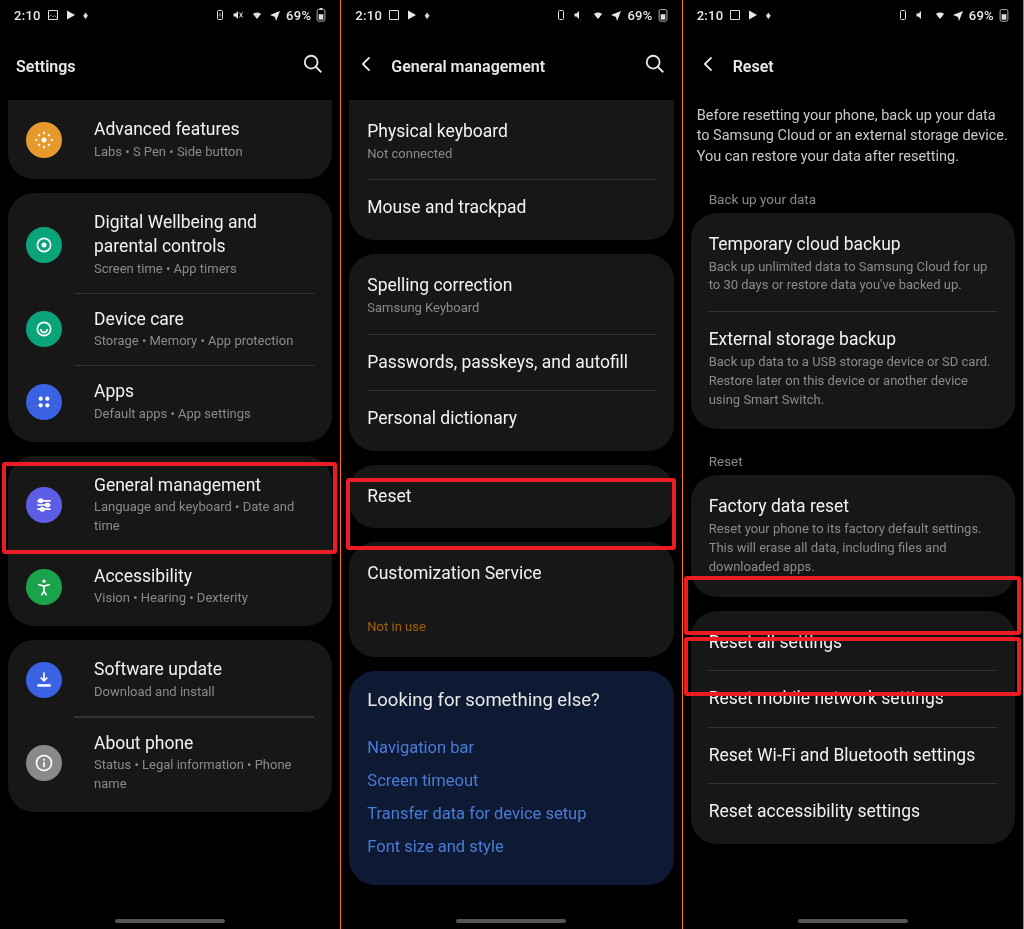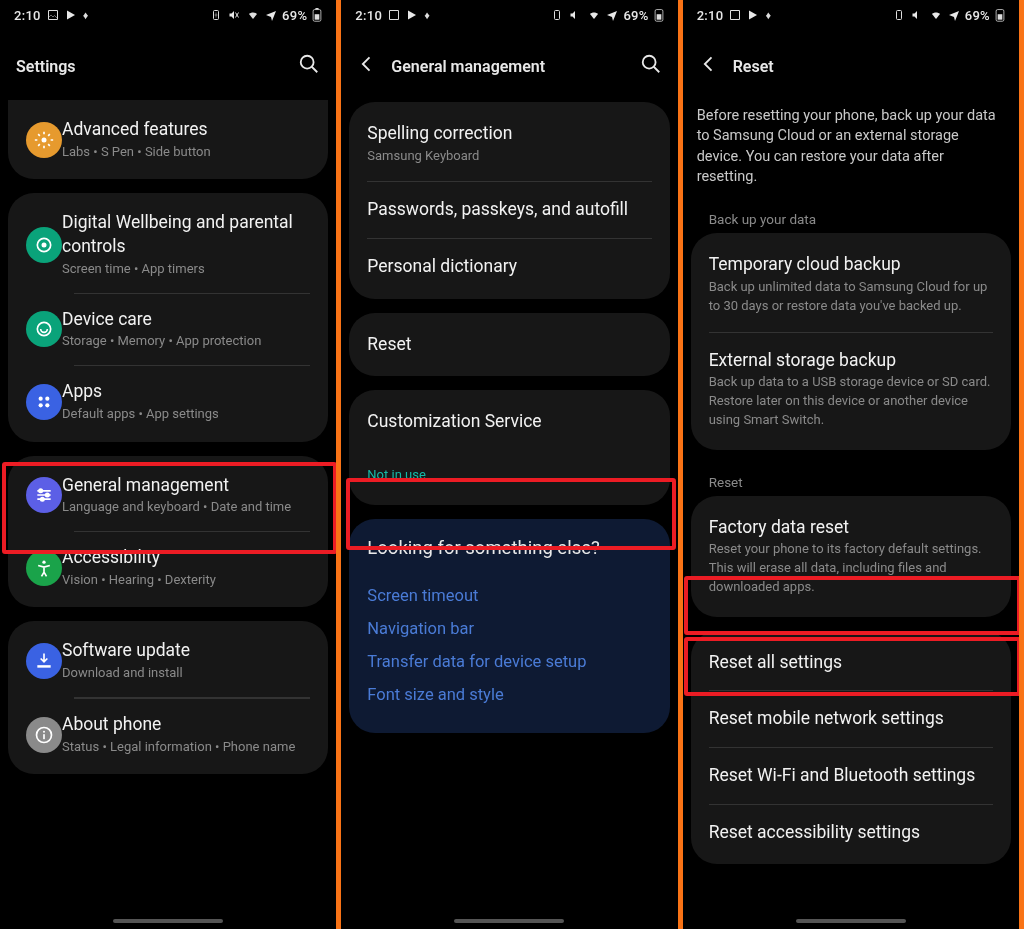--- a/index.html
+++ b/index.html
@@ -1,37 +1,37 @@
 <!DOCTYPE html>
 <html><head>
 <meta charset="utf-8">
 <style>
   * { box-sizing: border-box; margin:0; padding:0; }
   html,body { width:1024px; height:929px; background:#000; font-family: -apple-system, Roboto, "Segoe UI", Arial, sans-serif; color:#e8e8e8; }
   .wrap { display:flex; width:1024px; height:929px; }
-  .phone { width:341.33px; height:929px; background:#000; position:relative; border-right:5px solid #f97316; overflow:hidden; }
+  .phone { width:341.33px; height:929px; background:#000; position:relative; border-right:1px solid #f97316; overflow:hidden; }
   .statusbar { height:30px; display:flex; justify-content:space-between; align-items:center; padding:0 14px; font-size:13px; font-weight:500; letter-spacing:.3px;}
   .statusbar .left { display:flex; gap:6px; align-items:center;}
   .statusbar .right { display:flex; gap:5px; align-items:center;}
   .statusbar svg { fill:#e8e8e8; }
   .header { height:72px; display:flex; align-items:center; padding:0 16px; gap:14px;}
   .header .back svg{ stroke:#e8e8e8; stroke-width:2.2; fill:none;}
   .header h1 { font-size:16px; font-weight:600; flex:1; }
   .header .search svg{ stroke:#e8e8e8; stroke-width:2; fill:none;}
   .content { padding:0 8px 20px 8px; }
   .card { background:#171717; border-radius:26px; padding:4px 0; margin-bottom:14px;}
-  .row { display:flex; align-items:center; padding:14px 18px; gap:0;}
+  .row { display:flex; align-items:center; padding:14px 18px; gap:32px;}
   .card .divider { height:1px; background:#333; margin:0 18px;}
   .card.narrow .divider{ margin:0 18px 0 66px;}
   .icon-circle { width:36px; height:36px; border-radius:50%; flex-shrink:0; display:flex; align-items:center; justify-content:center;}
   .icon-circle svg { width:20px; height:20px; }
   .lines { flex:1; min-width:0;}
   .title { font-size:17.5px; color:#f2f2f2; line-height:1.35; }
   .sub   { font-size:13px; color:#8a8a8a; line-height:1.45; margin-top:1px;}
-  .sub.blue{ color:#14b8a6;margin-top:32px;}
+  .sub.blue{ color:#a16207;margin-top:32px;}
   .section-label{ font-size:13.5px; color:#8a8a8a; padding:10px 18px 6px 18px;}
   .desc-block { font-size:14.5px; color:#c9c9c9; line-height:1.4; padding:4px 14px 14px 14px;}
   .highlight { position:absolute; border:4px solid #ec1c24; border-radius:3px; pointer-events:none;}
   .homebar { position:absolute; bottom:6px; left:50%; transform:translateX(-50%); width:110px; height:4px; border-radius:3px; background:#555;}
   .link-card { background:#0e1a33; border-radius:26px; padding:18px 18px 22px 18px; margin-bottom:14px;}
   .link-card .q{ font-size:18.5px; color:#e8e8e8; margin-bottom:20px;}
   .link-card .link{ color:#4a7bd6; font-size:16.5px; padding:7px 0; }
   
   .row.noicon { padding:16px 18px;}
   
@@ -256,20 +256,34 @@
       <h1>General management</h1>
       <span class="search">
         <svg width="22" height="22" viewBox="0 0 24 24">
             <circle cx="10" cy="10" r="7"></circle>
             <path d="M21 21l-6-6"></path>
           </svg>
       </span>
     </div>
 
     <div class="content">
+      <div class="card peek">
+        <div class="row noicon">
+          <div class="lines">
+            <div class="title">Physical keyboard</div>
+            <div class="sub">Not connected</div>
+          </div>
+        </div>
+        <div class="divider"></div>
+        <div class="row noicon">
+          <div class="lines">
+              <div class="title">Mouse and trackpad</div>
+            </div>
+        </div>
+      </div>
 
       <div class="card">
         <div class="row noicon">
           <div class="lines">
             <div class="title">Spelling correction</div>
             <div class="sub">Samsung Keyboard</div>
           </div>
         </div>
         <div class="divider"></div>
         <div class="row noicon">
@@ -297,22 +311,22 @@
         <div class="row noicon">
           <div class="lines">
             <div class="title">Customization Service</div>
             <div class="sub blue">Not in use</div>
           </div>
         </div>
       </div>
 
       <div class="link-card">
         <div class="q">Looking for something else?</div>
+        <div class="link">Navigation bar</div>
         <div class="link">Screen timeout</div>
-        <div class="link">Navigation bar</div>
         <div class="link">Transfer data for device setup</div>
         <div class="link">Font size and style</div>
       </div>
     </div>
 
     <div class="highlight" style="left:5px; top:478px; width:330px; height:72px;"></div>
     <div class="homebar"></div>
   </div>
 
   <div class="phone">

